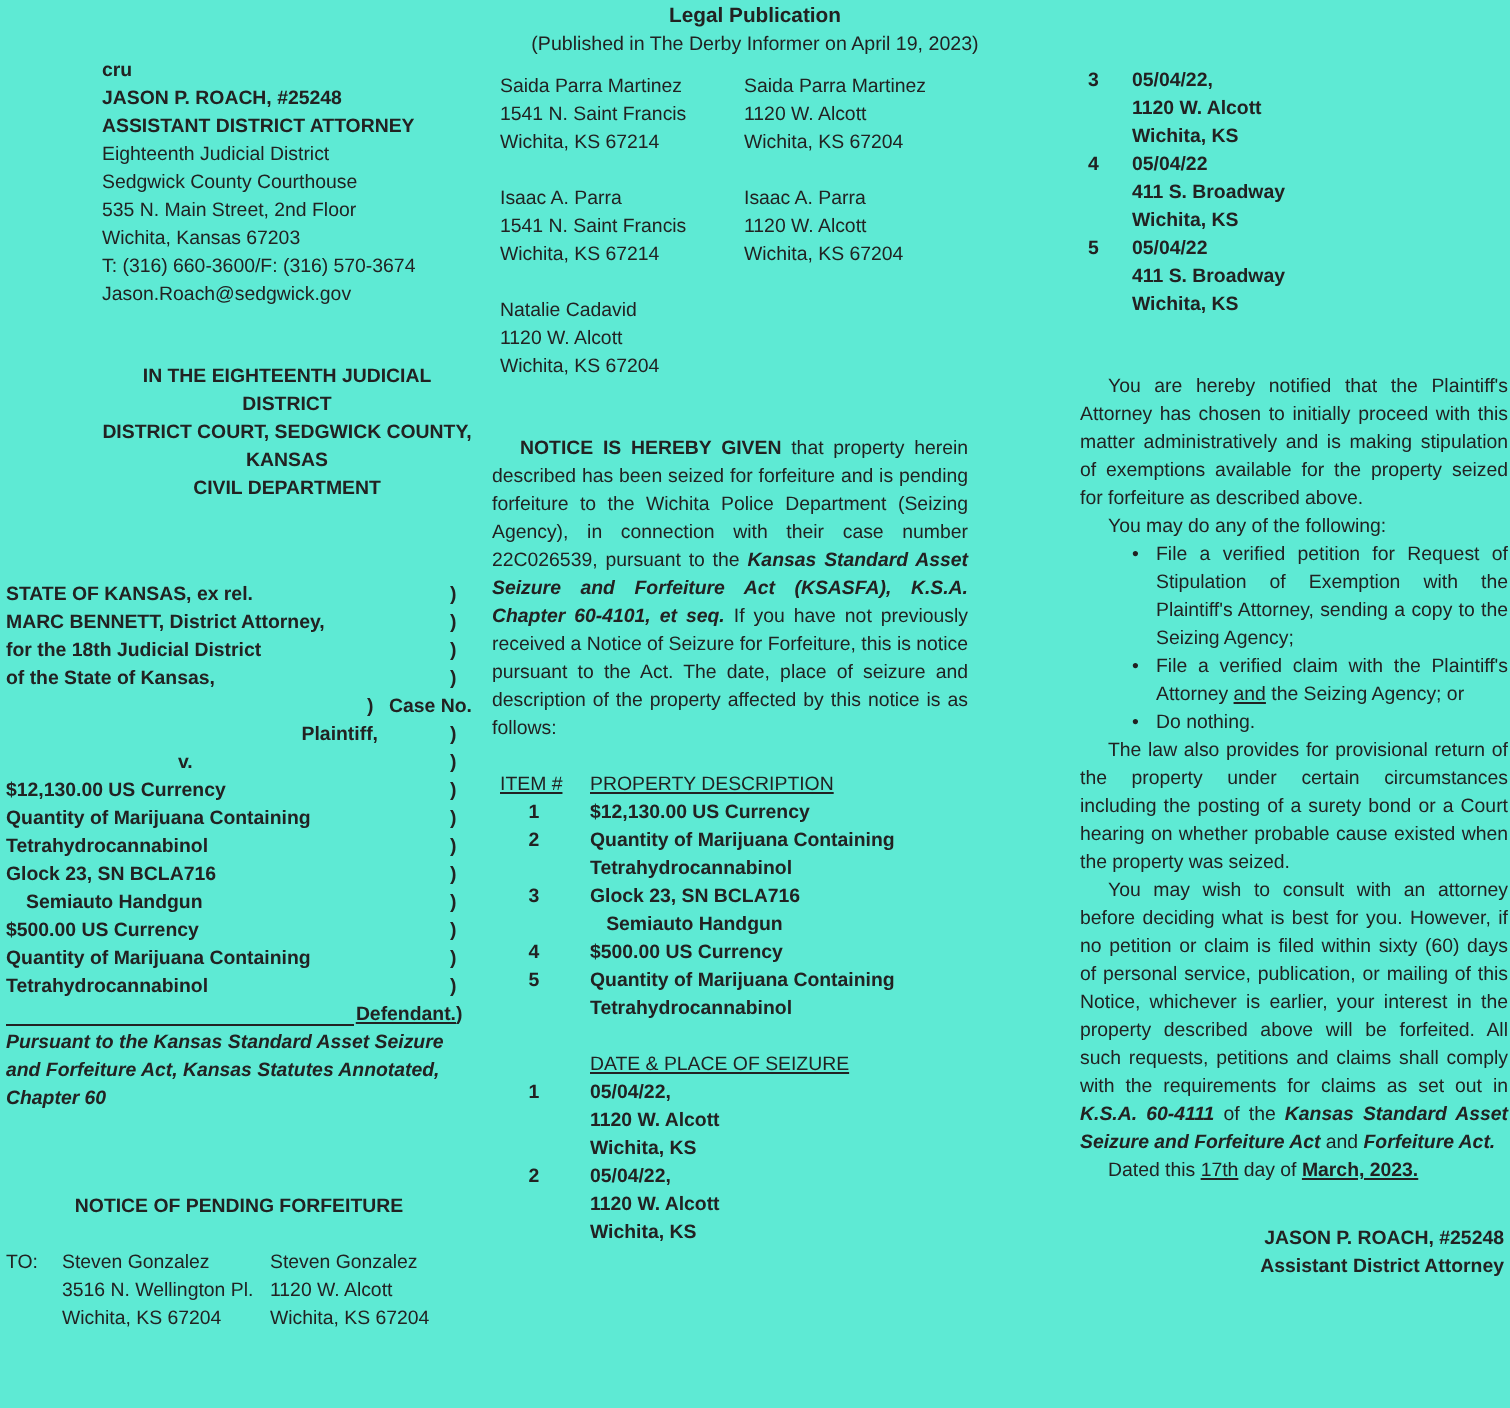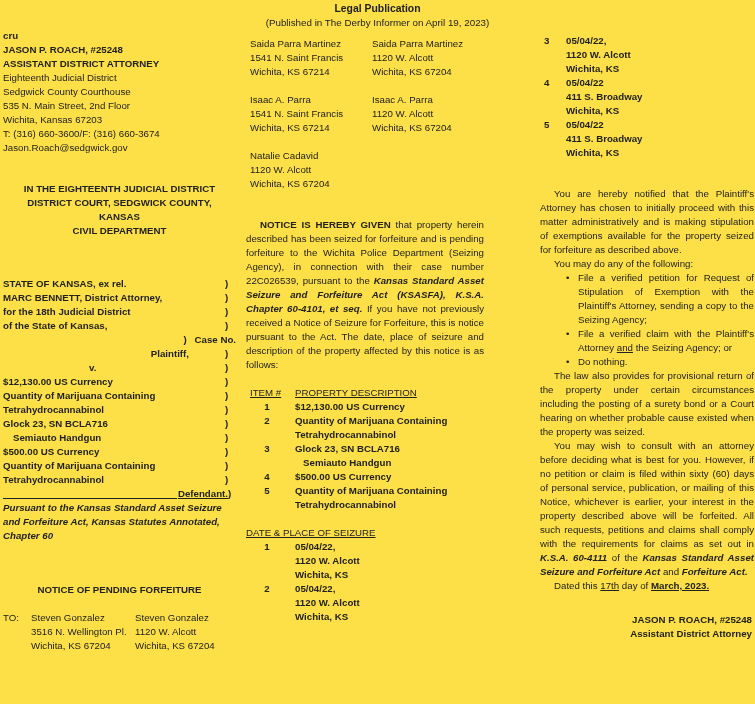--- a/index.html
+++ b/index.html
@@ -1,26 +1,26 @@
 <!DOCTYPE html>
 <html><head>
 <meta charset="utf-8">
 <style>
   * { box-sizing: border-box; }
   html, body { margin: 0; padding: 0; background: #ffffff; }
   .page {
-    position: relative; width: 755px; height: 704px; background: #fde047;
+    position: relative; width: 755px; height: 704px; background: #5eead4;
     font-family: "Liberation Sans", "DejaVu Sans", sans-serif;
     font-size: 9.7px; line-height: 14px; color: #222222; overflow: hidden;
   }
   .b { font-weight: 700; }
   .i { font-style: italic; }
   .u { text-decoration: underline; }
   p { margin: 0; }
-  .line { min-height: 14px; }
+  .line { min-height: 14px; margin-left: 48px; }
   .just { text-align: justify; }
   .ind { text-indent: 14px; }
   .mt2 { margin-top: 27px; }
 
   .doc-header { position: absolute; top: 2px; left: 0; width: 755px; text-align: center; }
   .doc-title { font-weight: 700; font-size: 10.4px; }
   .doc-subtitle { font-size: 9.8px; }
 
   .col  { position: absolute; }
   .col1 { left: 3px;   top: 29px; width: 233px; }
@@ -51,21 +51,21 @@
   .col2 .addr-group { padding-left: 4px; }
   .col2 .addr-l { width: 122px; }
   .g-gap { margin-top: 14px; }
 
   .item-head { display: flex; margin-top: 14px; }
   .th-item { margin-left: 4px; width: 42px; flex: none; }
   .th-desc { margin-left: 3px; }
   .item-row { display: flex; font-weight: 700; }
   .item-num { width: 22px; margin-left: 10px; text-align: center; flex: none; }
   .item-desc { margin-left: 17px; white-space: pre-wrap; }
-  .seiz-head { margin-top: 14px; text-decoration: underline; }
+  .seiz-head { margin-left: 49px; margin-top: 14px; text-decoration: underline; }
   .col3 .item-num { width: 12px; margin-left: 4px; text-align: left; }
   .col3 .item-desc { margin-left: 10px; }
 
   .bullet-row { display: flex; padding-left: 26px; }
   .bullet-char { width: 12px; flex: none; }
   .bullet-text { flex: 1; text-align: justify; }
 
   .sig { margin-top: 20px; text-align: right; font-weight: 700; padding-right: 2px; }
 </style>
 </head>
@@ -86,21 +86,21 @@
 
       <div class="line b">JASON P. ROACH, #25248</div>
           <div class="line b">ASSISTANT DISTRICT ATTORNEY</div>
         </div>
       <div>
 
       <div class="line">Eighteenth Judicial District</div>
           <div class="line">Sedgwick County Courthouse</div>
           <div class="line">535 N. Main Street, 2nd Floor</div>
           <div class="line">Wichita, Kansas  67203</div>
-          <div class="line">T: (316) 660-3600/F: (316) 660-3674</div>
+          <div class="line">T: (316) 660-3600/F: (316) 570-3674</div>
           <div class="line">Jason.Roach@sedgwick.gov</div>
         </div>
     </div>
 
     <div class="court-heading">
 
     <div class="line">IN THE EIGHTEENTH JUDICIAL DISTRICT</div>
         <div class="line">DISTRICT COURT, SEDGWICK COUNTY,</div>
         <div class="line">KANSAS</div>
         <div class="line">CIVIL DEPARTMENT</div>

